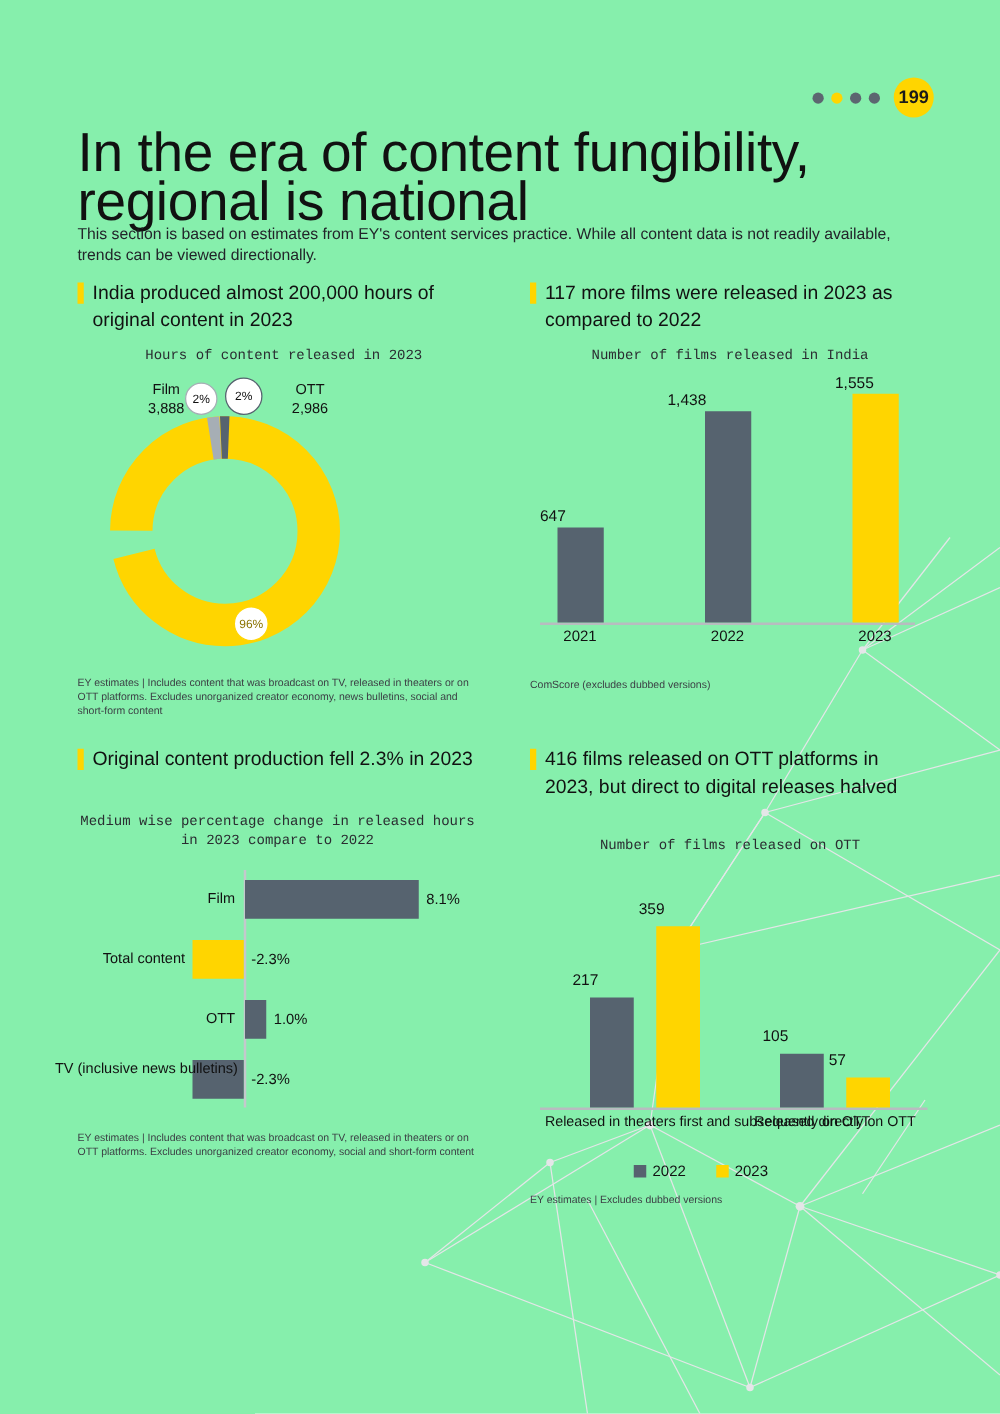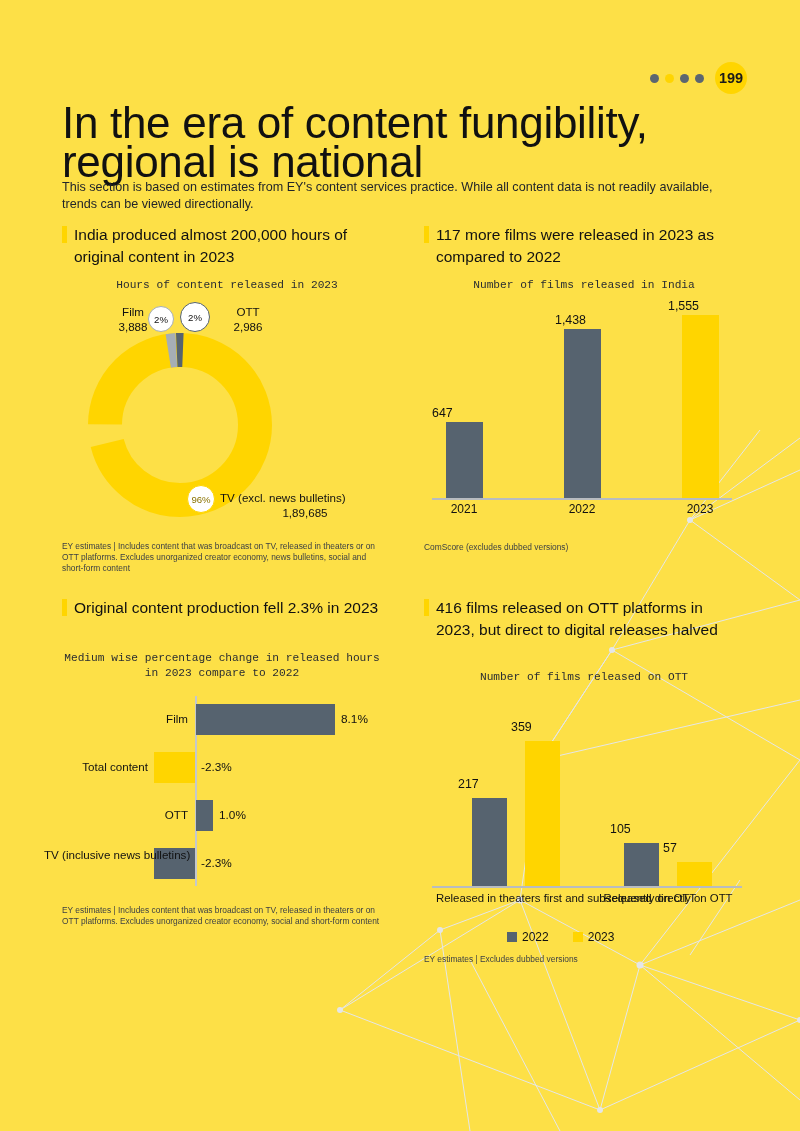--- a/index.html
+++ b/index.html
@@ -6,21 +6,21 @@
   html, body {
     width: 800px; height: 1131px;
     background: #ffffff;
     font-family: "Liberation Sans", sans-serif;
     color: #1a1a1a;
     overflow: hidden;
   }
   #page {
     position: relative;
     width: 800px; height: 1131px;
-    background: #fde047;
+    background: #86efac;
     overflow: hidden;
   }
   #bg-network {
     position: absolute; inset: 0;
     width: 800px; height: 1131px;
     pointer-events: none;
     z-index: 0;
   }
   #content { position: relative; z-index: 2; width: 800px; height: 1131px; }
 
@@ -198,41 +198,37 @@
 
       
       <div class="donut-label" style="left:146px; top:8px; width:80px;">
         <div>OTT</div>
         <div>2,986</div>
       </div>
       <div class="pct-bubble" style="left:118px; top:6px; width:30px; height:30px; border:1.3px solid #56636F;">2%</div>
 
       
       <div class="pct-bubble" style="left:125px; top:189px; width:28px; height:28px; border:1.4px solid #FFD500; color:#8a7200;">96%</div>
-      <div class="donut-label" style="left:158px; top:194px; width:170px; text-align:left;">
-        <div>TV (excl. news bulletins)</div>
-        <div style="text-align:center;">1,89,685</div>
-      </div>
     </div>
 
     <div class="footnote" style="left:62px; top:541px; width:320px;">EY estimates | Includes content that was broadcast on TV, released in theaters or on OTT platforms. Excludes unorganized creator economy, news bulletins, social and short-form content</div>
 
     <div class="panel-head" style="left:424px; top:224px; width:300px;">117 more films were released in 2023 as compared to 2022</div>
 
     <div class="chart-caption" style="left:424px; top:278px; width:320px;">Number of films released in India</div>
 
     <div class="vbar-plot" style="left:432px; top:312px; width:300px; height:200px;">
       <div class="vbar-axis" style="top:186px;"></div>
 
       <div class="vbar" style="left:14px; bottom:14px; width:37px; height:76px; background:#56636F;"></div>
       <div class="vbar-value" style="left:0px; top:94px; width:64px;">647</div>
       <div class="vbar-cat" style="left:0px; top:190px; width:64px;">2021</div>
 
       <div class="vbar" style="left:132px; bottom:14px; width:37px; height:169px; background:#56636F;"></div>
-      <div class="vbar-value" style="left:123px; top:1px; width:64px;">1,438</div>
+      <div class="vbar-value" style="left:102px; top:1px; width:64px;">1,438</div>
       <div class="vbar-cat" style="left:118px; top:190px; width:64px;">2022</div>
 
       <div class="vbar" style="left:250px; bottom:14px; width:37px; height:183px; background:#FFD500;"></div>
       <div class="vbar-value" style="left:236px; top:-13px; width:64px;">1,555</div>
       <div class="vbar-cat" style="left:236px; top:190px; width:64px;">2023</div>
     </div>
 
     <div class="footnote" style="left:424px; top:542px; width:320px;">ComScore (excludes dubbed versions)</div>
 
     <div class="panel-head" style="left:62px; top:597px; width:320px;">Original content production fell 2.3% in 2023</div>

